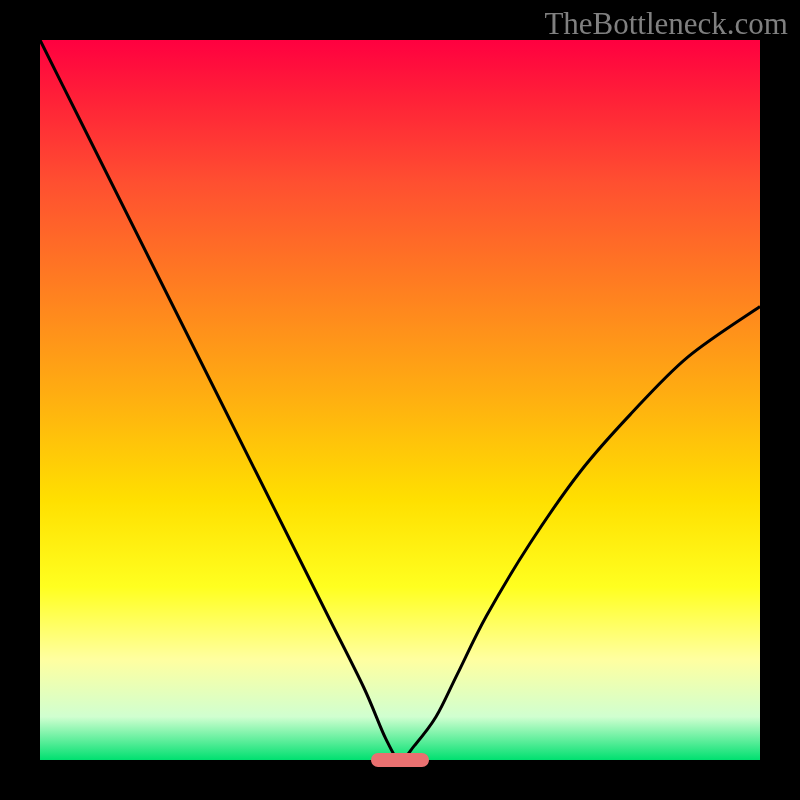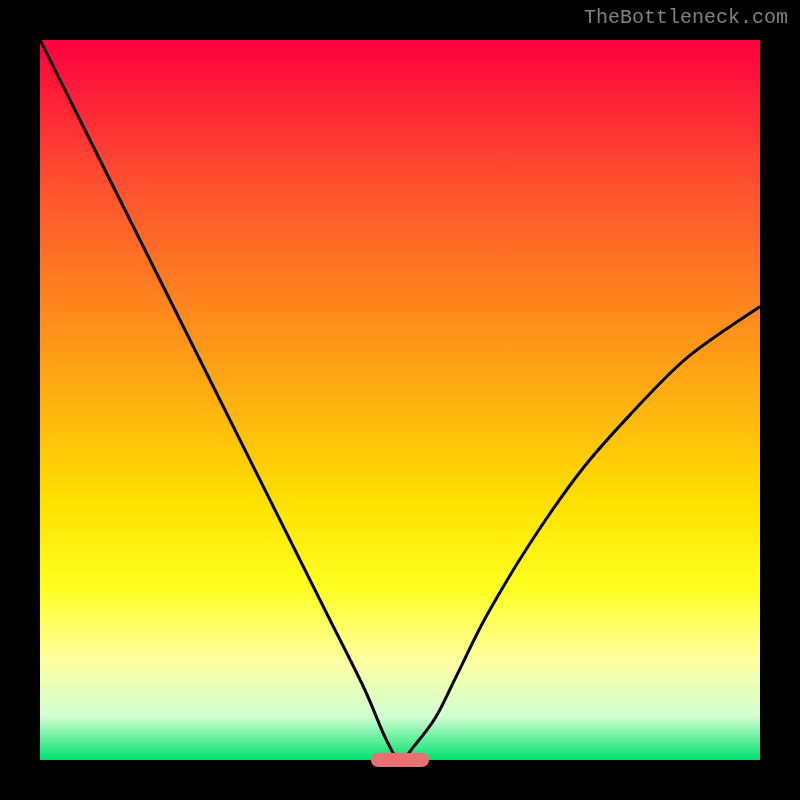--- a/index.html
+++ b/index.html
@@ -13,22 +13,22 @@
   .container {
     position: relative;
     width: 800px;
     height: 800px;
   }
   .watermark {
     position: absolute;
     top: 6px;
     right: 12px;
     color: #808080;
-    font-family: Liberation Mono, monospace;
-    font-size: 20px;
+    font-family: Liberation Serif, serif;
+    font-size: 31px;
     font-weight: 500;
     z-index: 10;
   }
   .plot-area {
     position: absolute;
     left: 40px;
     top: 40px;
     width: 720px;
     height: 720px;
     background: linear-gradient(to bottom,

